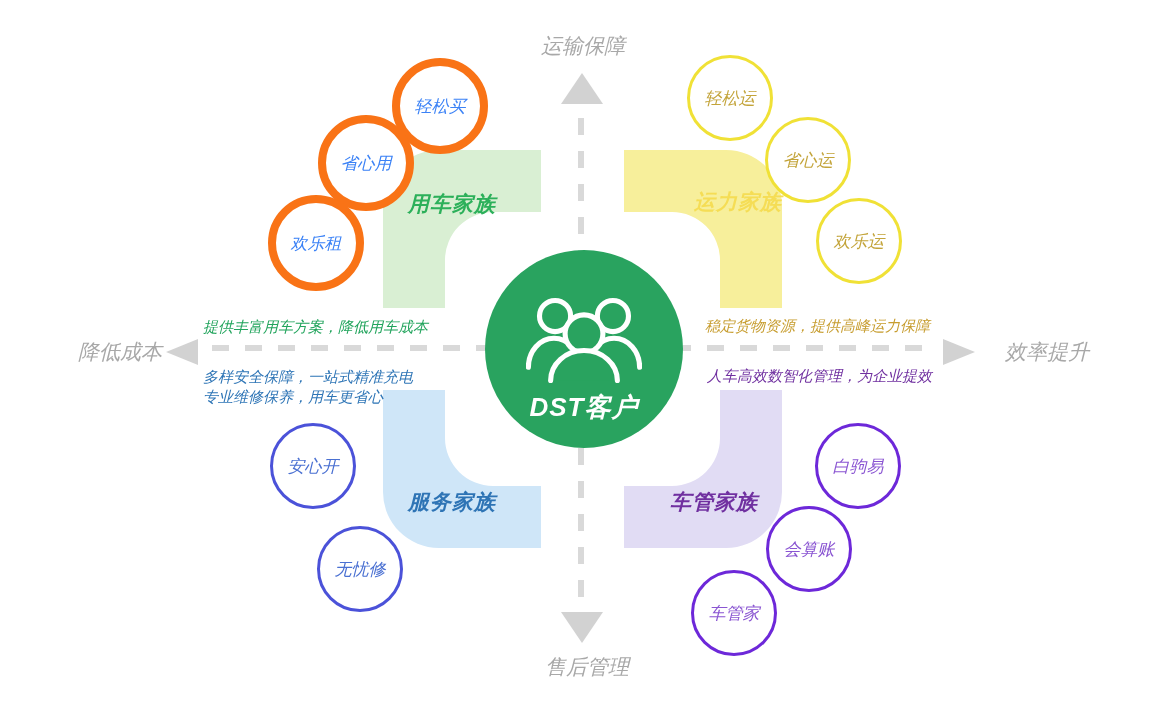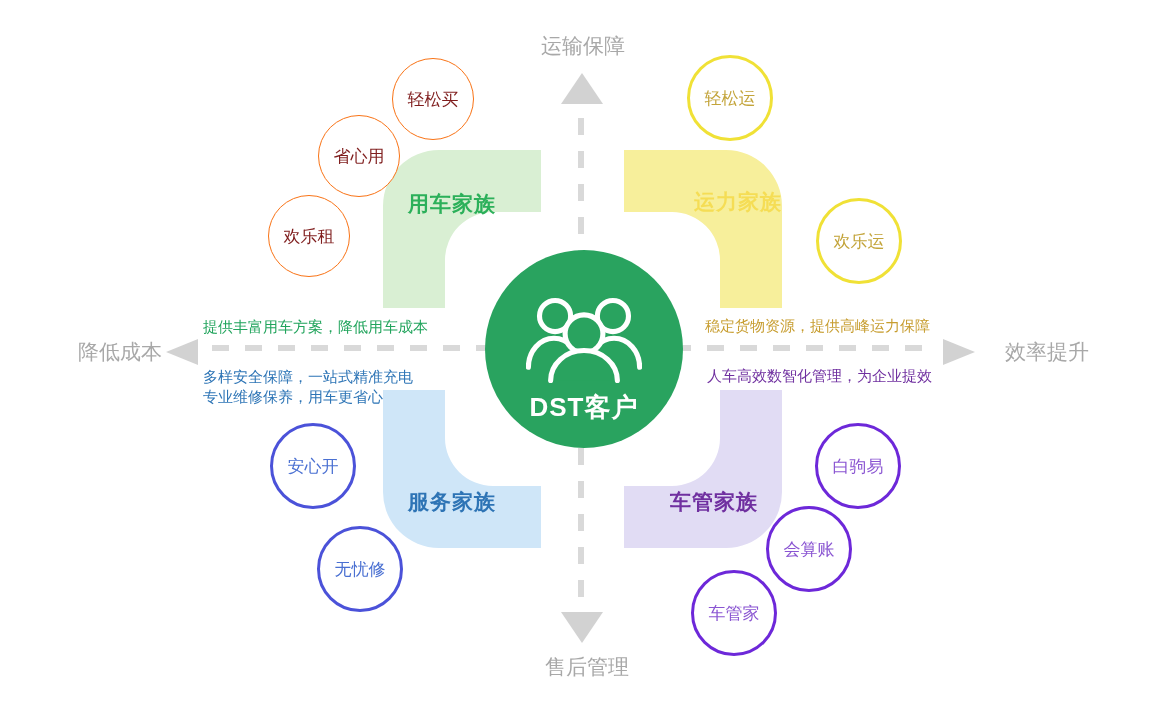--- a/index.html
+++ b/index.html
@@ -1,18 +1,19 @@
 <!DOCTYPE html>
 <html><head>
 <meta charset="utf-8">
 <style>
   html,body{margin:0;padding:0;background:#fff;}
   .stage{
     position:relative;width:1175px;height:704px;background:#ffffff;overflow:hidden;
     font-family:"Liberation Sans","DejaVu Sans",sans-serif;
+    font-style:italic;
   }
   .abs{position:absolute;}
   
   .band{position:absolute;width:158px;height:158px;z-index:1;}
   .band.tr{transform:scaleX(-1);}
   .band.bl{transform:scaleY(-1);}
   .band.br{transform:scale(-1,-1);}
   
   .dash-h{left:212px;top:345px;width:722px;height:6px;z-index:0;
     background:repeating-linear-gradient(90deg,#d9d9d9 0 17px,transparent 17px 33px);}
@@ -28,21 +29,21 @@
   .axis-label{color:#a8a8a8;font-size:21px;white-space:nowrap;transform:translate(-50%,-50%);z-index:3;}
   
   .family{font-size:21px;font-weight:bold;white-space:nowrap;transform:translate(-50%,-50%);z-index:3;letter-spacing:1px;}
   .family.vehicle{color:#2cb05a;}
   .family.capacity{color:#f5dd55;margin-left:24px;}
   .family.service{color:#2e74b5;}
   .family.management{color:#7030a0;}
   
   .node{position:absolute;width:80px;height:80px;border-radius:50%;background:#fff;
     display:flex;align-items:center;justify-content:center;font-size:17px;z-index:2;white-space:nowrap;}
-  .node.g{border:1px solid #f97316;color:#7f1d1d;}
+  .node.g{border:8px solid #f97316;color:#3b82f6;}
   .node.y{border:3px solid #f0e136;color:#c3a43a;}
   .node.b{border:3px solid #4b52d9;color:#4a70d2;}
   .node.p{border:3px solid #6d28d9;color:#8a55d2;}
   
   .ann{position:absolute;font-size:15px;line-height:20px;white-space:nowrap;z-index:3;}
   .ann.vehicle{color:#21a45c;}
   .ann.capacity{color:#c79d2f;}
   .ann.service{color:#2e75b6;}
   .ann.management{color:#7030a0;}
   
@@ -86,20 +87,21 @@
   <div class="abs family vehicle" style="left:452px;top:204px">用车家族</div>
   <div class="abs family capacity" style="left:714px;top:202px">运力家族</div>
   <div class="abs family service" style="left:452px;top:502px">服务家族</div>
   <div class="abs family management" style="left:714px;top:502px">车管家族</div>
 
   <div class="node g" style="left:392px;top:58px">轻松买</div>
   <div class="node g" style="left:318px;top:115px">省心用</div>
   <div class="node g" style="left:268px;top:195px">欢乐租</div>
 
   <div class="node y" style="left:687px;top:55px">轻松运</div>
+  <div class="node y" style="left:765px;top:117px">省心运</div>
   <div class="node y" style="left:816px;top:198px">欢乐运</div>
 
   <div class="node b" style="left:270px;top:423px">安心开</div>
   <div class="node b" style="left:317px;top:526px">无忧修</div>
 
   <div class="node p" style="left:815px;top:423px">白驹易</div>
   <div class="node p" style="left:766px;top:506px">会算账</div>
   <div class="node p" style="left:691px;top:570px">车管家</div>
 
   <div class="ann vehicle" style="left:203px;top:317px">提供丰富用车方案，降低用车成本</div>

